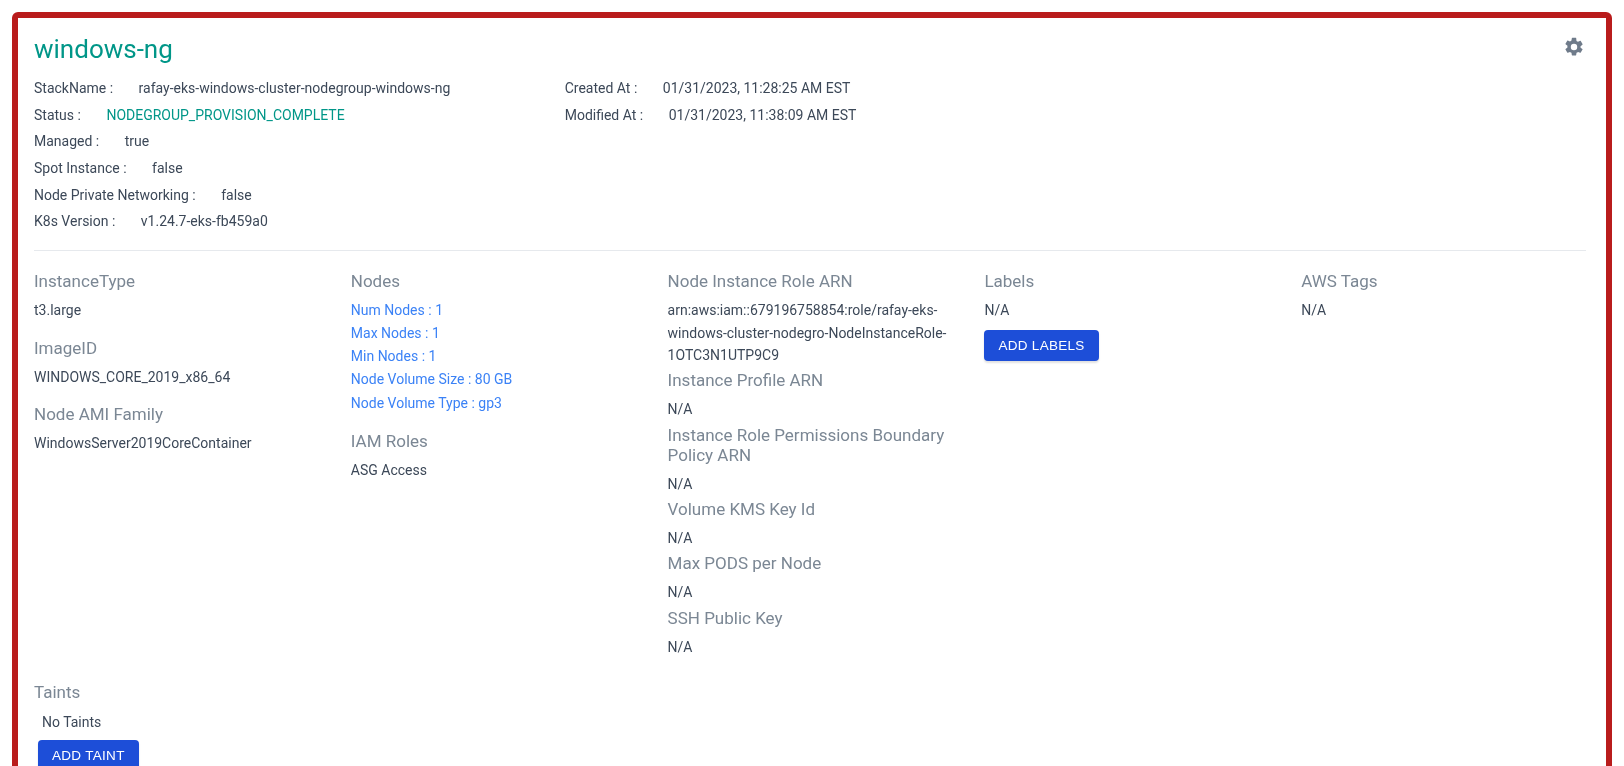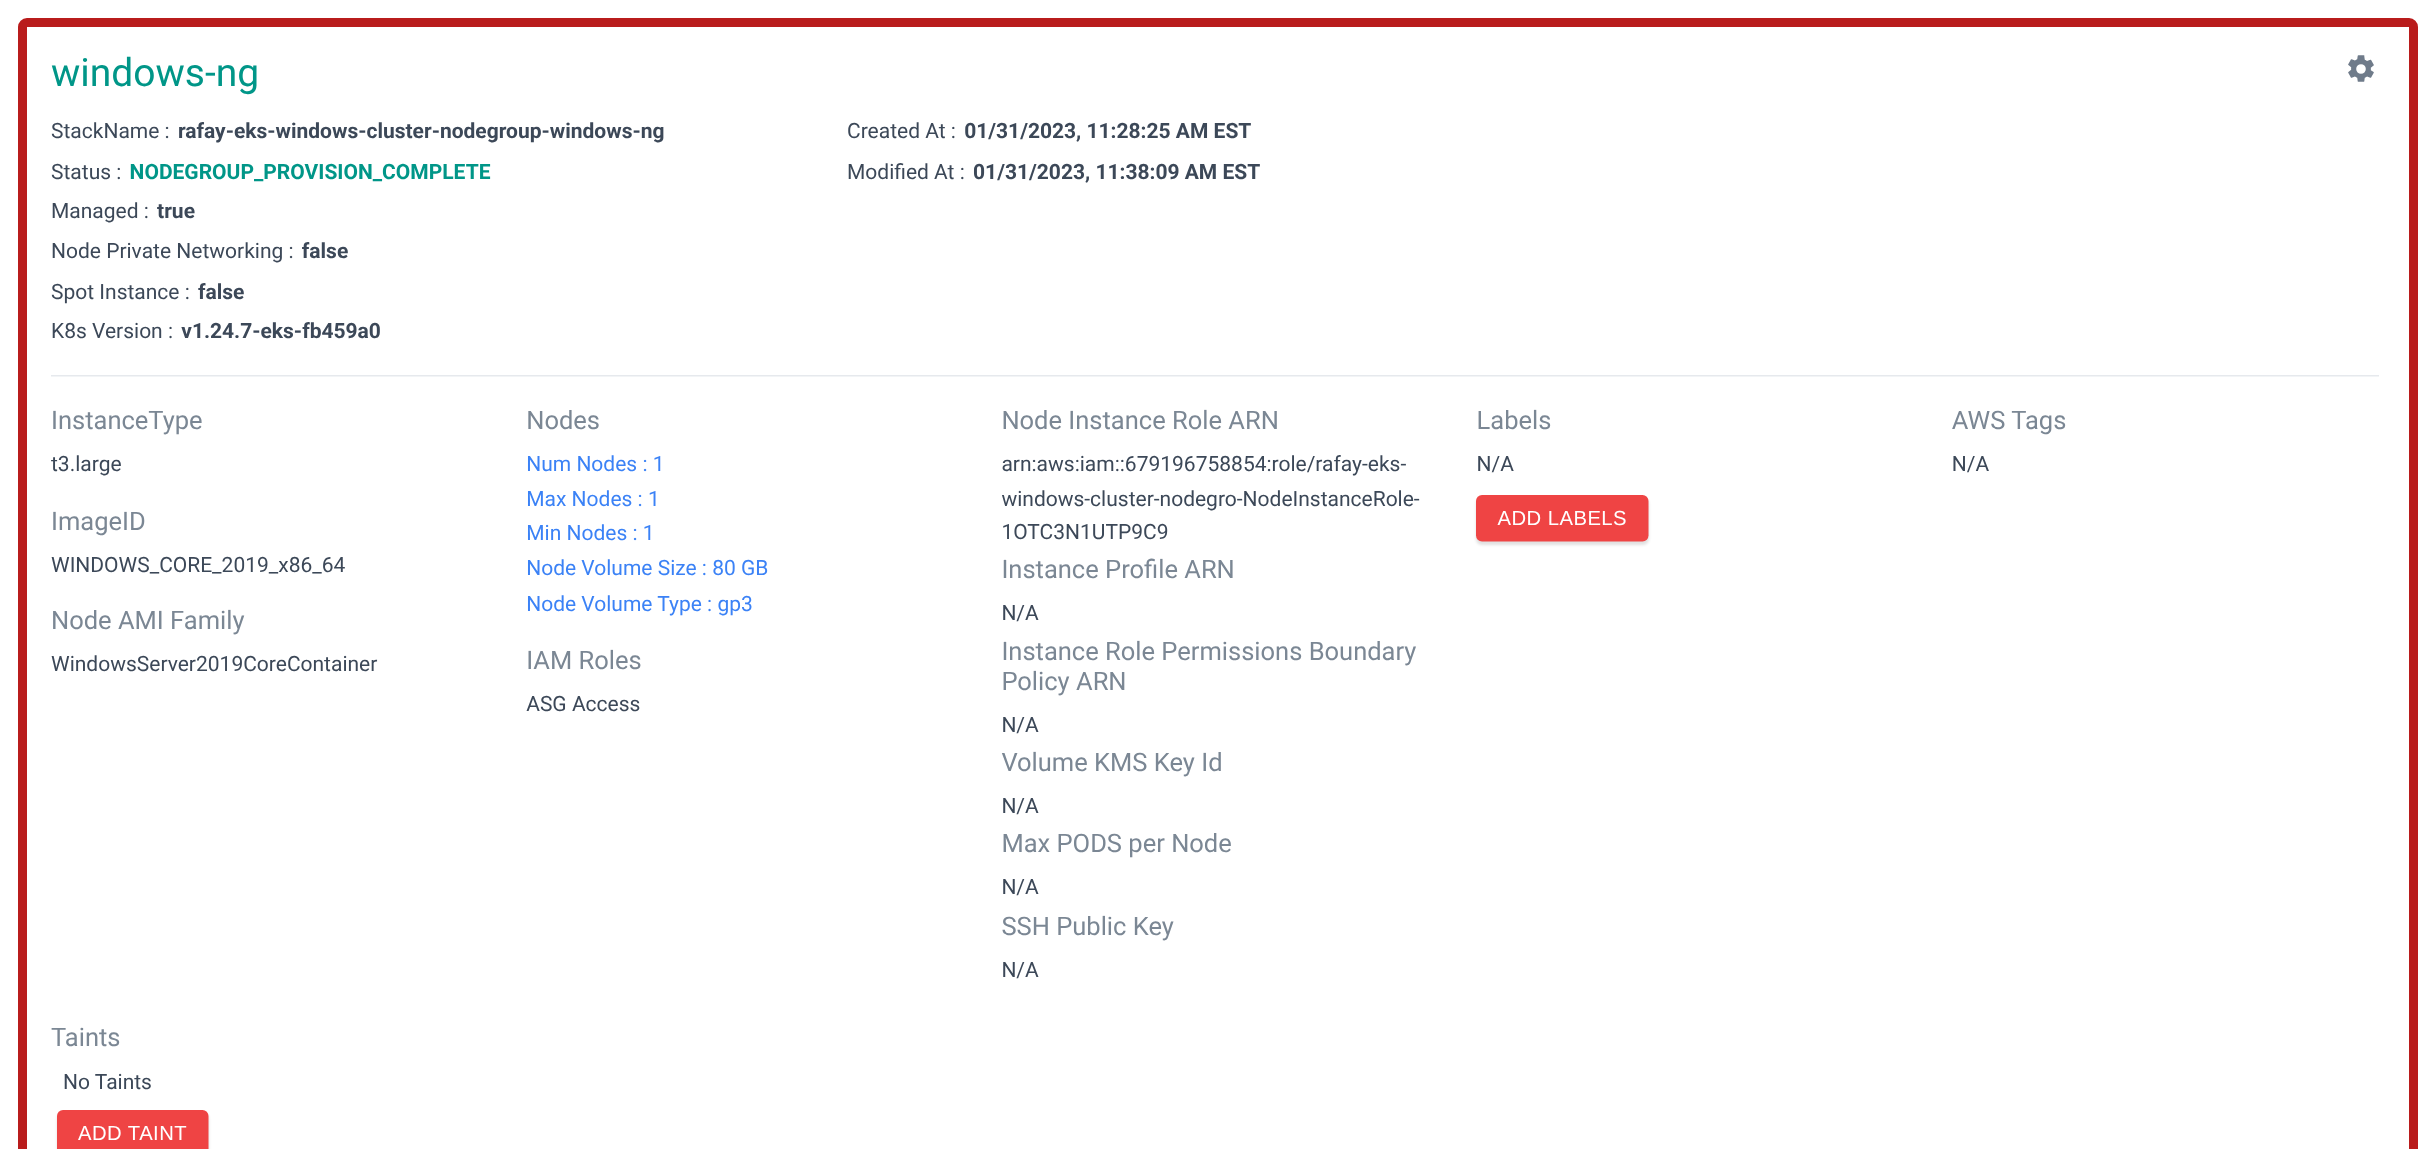--- a/index.html
+++ b/index.html
@@ -41,21 +41,21 @@
     padding-bottom: 12px;
     border-bottom: 1px solid #e6e9ed;
   }
   .meta-col { flex: 1; }
   .meta-row {
     margin-bottom: 5px;
     line-height: 1.55;
     color: #3c4858;
   }
   .meta-row .lbl { color: #3c4858; text-align: center; }
-  .meta-row .val { margin-left: 2px; font-weight: bold; }
+  .meta-row .val { margin-left: 22px; }
   .status-val { color: #009688 !important; }
   .section-grid {
     display: grid;
     grid-template-columns: 1fr 1fr 1fr 1fr 1fr;
     gap: 20px 32px;
     margin-top: 20px;
   }
   .section-heading {
     color: #7b8794;
     font-size: 17px;
@@ -68,21 +68,21 @@
     line-height: 1.6;
     word-break: break-word;
   }
   .kv-line {
     color: #3b82f6;
     line-height: 1.65;
   }
   .kv-line .klbl::after { content: " : "; }
   .btn {
     display: inline-block;
-    background: #ef4444;
+    background: #1d4ed8;
     color: #fff;
     border: none;
     border-radius: 4px;
     padding: 8px 14px;
     font-size: 13.5px;
     letter-spacing: 0.3px;
     cursor: pointer;
     margin-top: 6px;
     box-shadow: 0 2px 2px rgba(0,0,0,0.12);
   }
@@ -111,25 +111,25 @@
       </div>
       <div class="meta-row">
         <span class="lbl">Status :</span>
         <span class="val status-val">NODEGROUP_PROVISION_COMPLETE</span>
       </div>
       <div class="meta-row">
         <span class="lbl">Managed :</span>
         <span class="val">true</span>
       </div>
       <div class="meta-row">
+        <span class="lbl">Spot Instance :</span>
+        <span class="val">false</span>
+      </div>
+      <div class="meta-row">
         <span class="lbl">Node Private Networking :</span>
-        <span class="val">false</span>
-      </div>
-      <div class="meta-row">
-        <span class="lbl">Spot Instance :</span>
         <span class="val">false</span>
       </div>
       <div class="meta-row">
         <span class="lbl">K8s Version :</span>
         <span class="val">v1.24.7-eks-fb459a0</span>
       </div>
     </div>
     <div class="meta-col">
       <div class="meta-row">
         <span class="lbl">Created At :</span>

